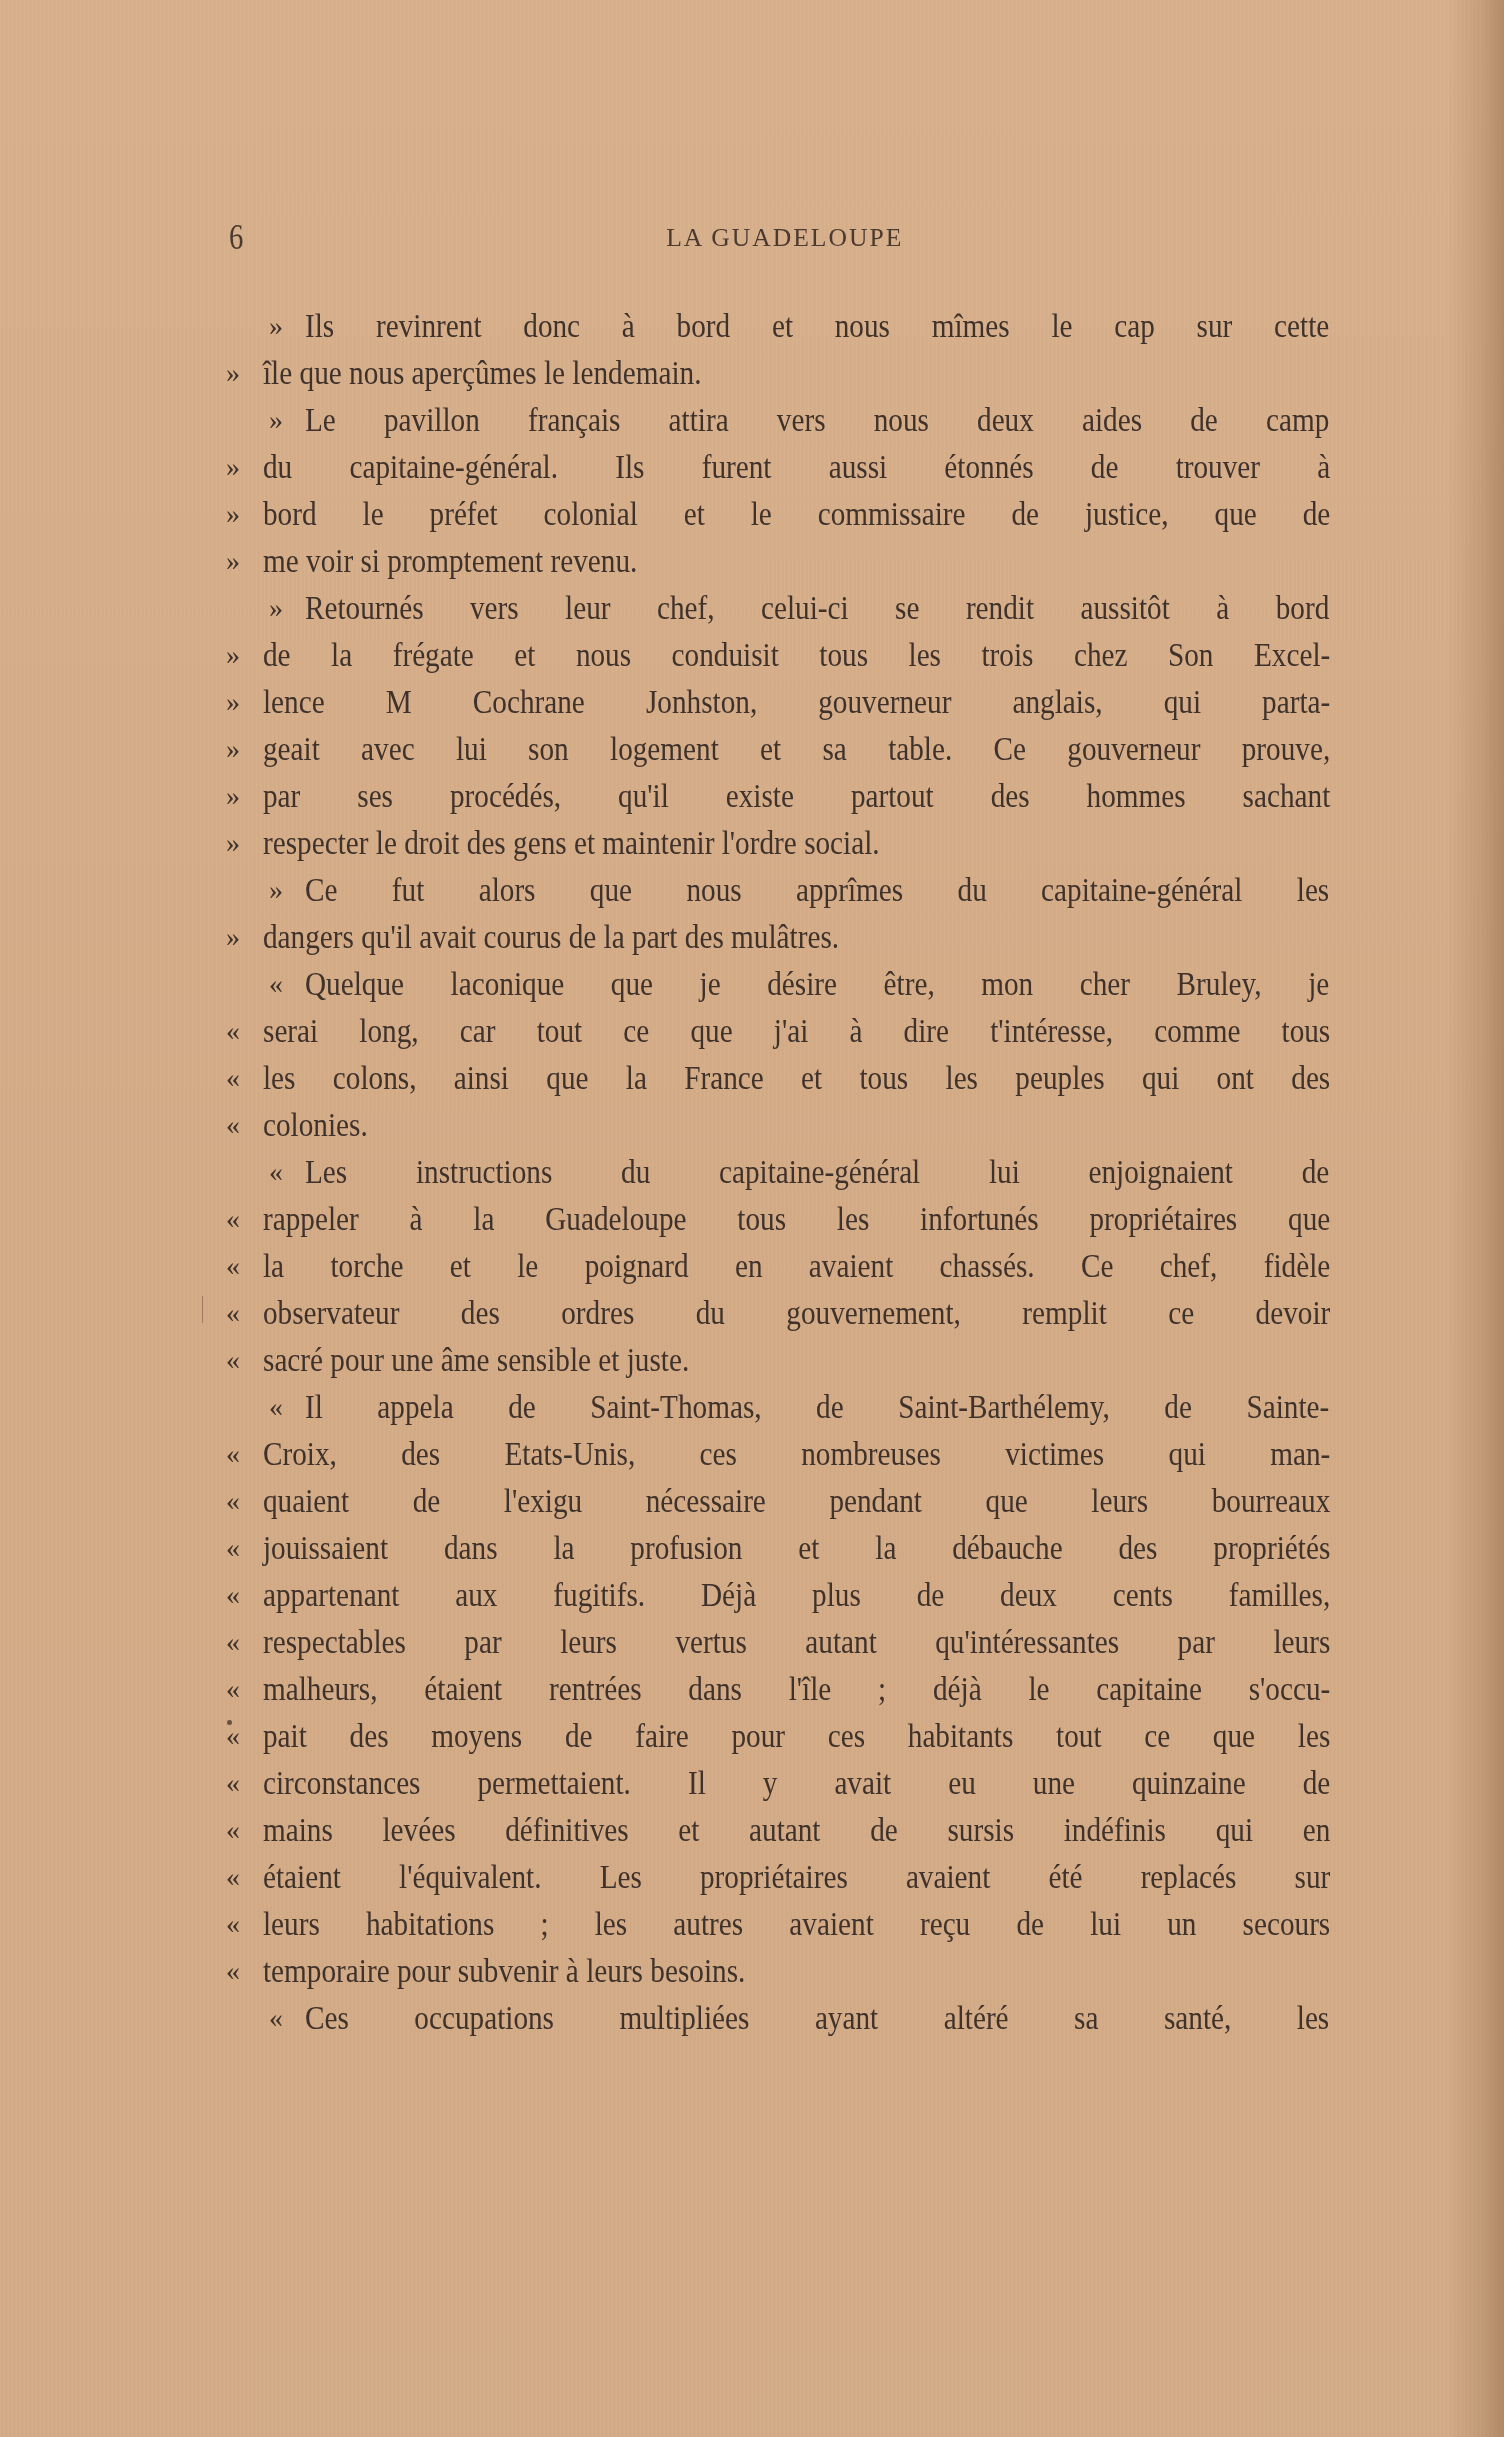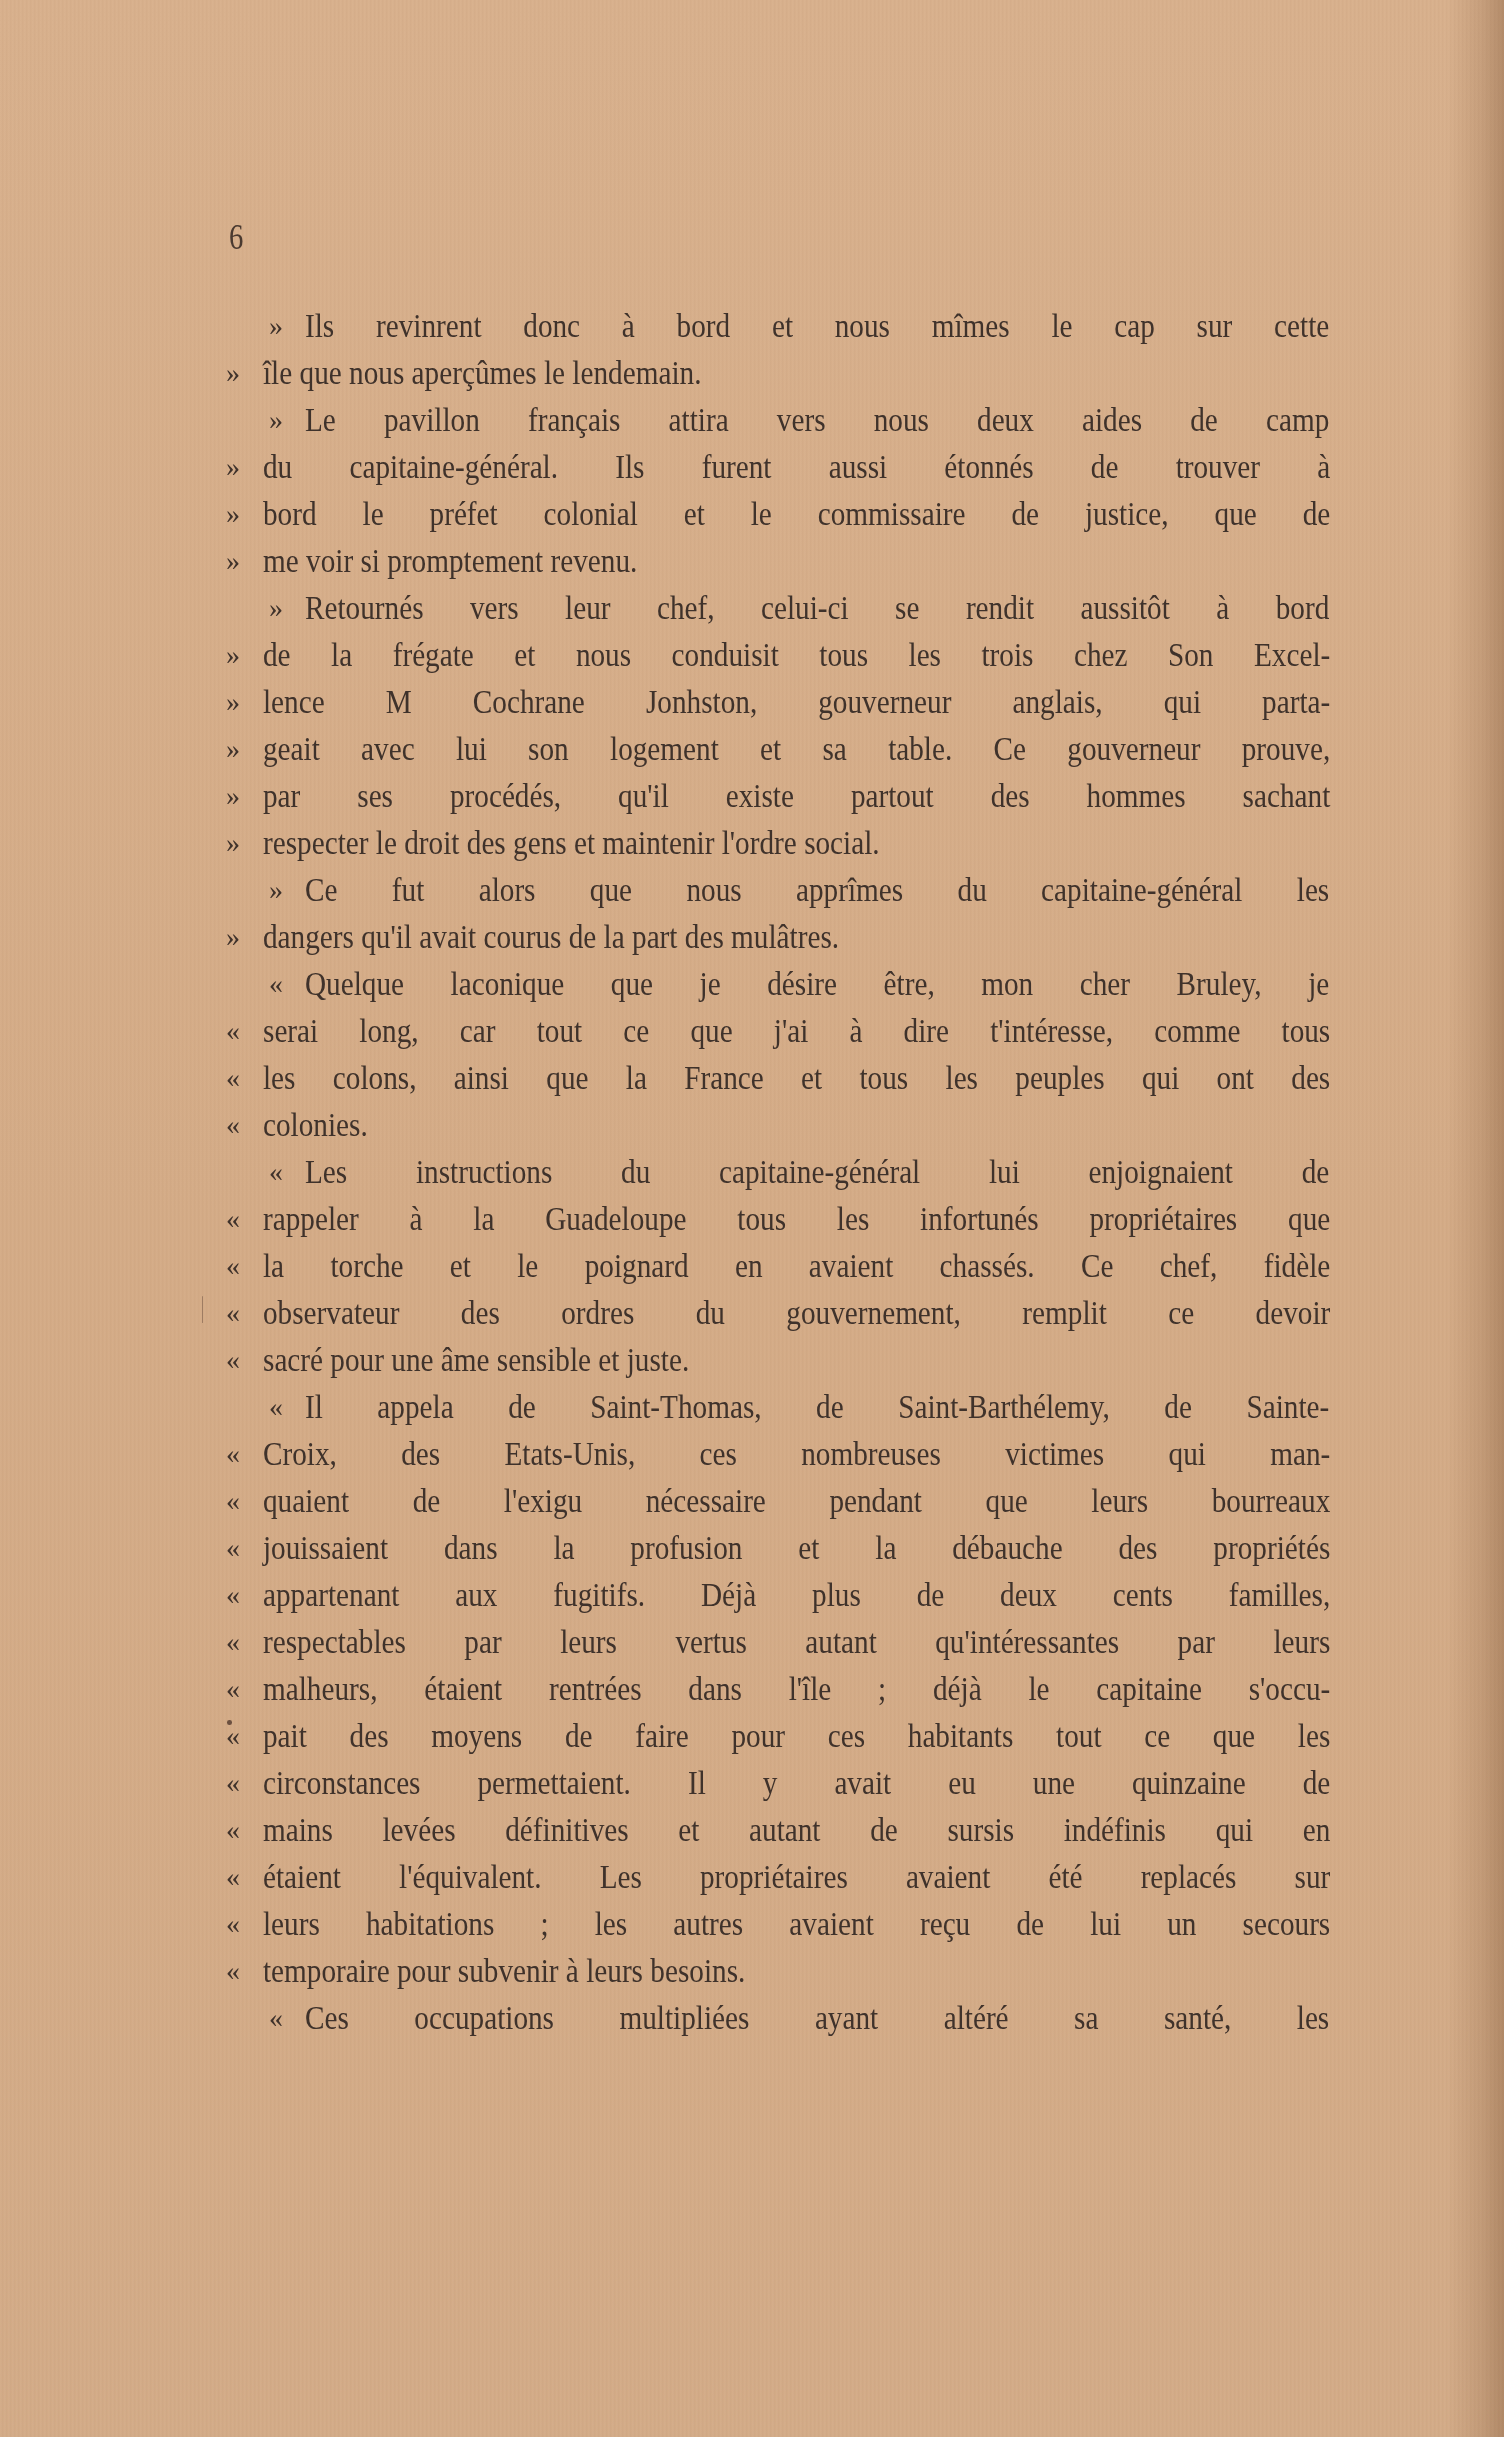--- a/index.html
+++ b/index.html
@@ -48,20 +48,21 @@
   .line.last .t { text-align-last: left; }
   .speck { position: absolute; background: #6b5040; border-radius: 50%; }
 </style>
 </head>
 <body>
 
 <div class="page">
 
   <div class="running-head">
     <span class="page-number">6</span>
+    <div class="header-title">LA GUADELOUPE</div>
   </div>
 
   <div class="text-block" id="text-block">
       <div class="line">
         <span class="q" style="left: 43px;">»</span>
         <span class="t" style="left: 79px; right: auto; width: 1191px; display: block; transform: scaleX(0.86);">Ils revinrent donc à bord et nous mîmes le cap sur cette</span>
       </div>
       <div class="line last">
         <span class="q">»</span>
         <span class="t" style="right: auto; width: auto; display: inline-block; transform: scaleX(0.86);">île que nous aperçûmes le lendemain.</span>

